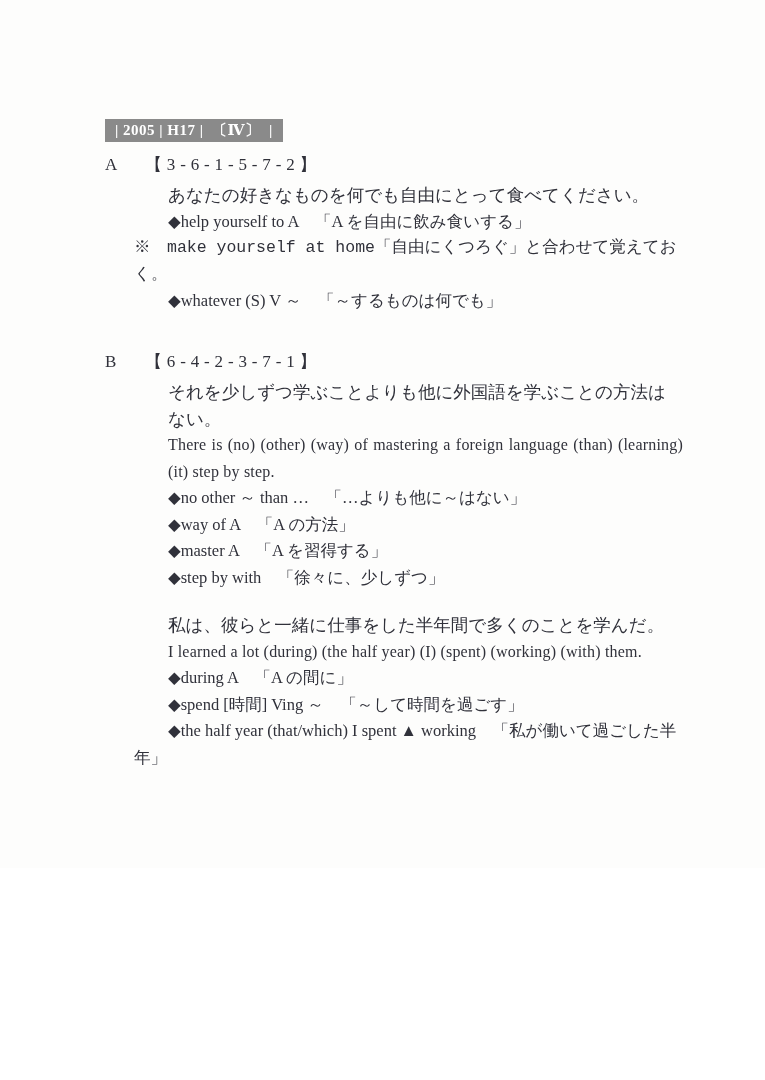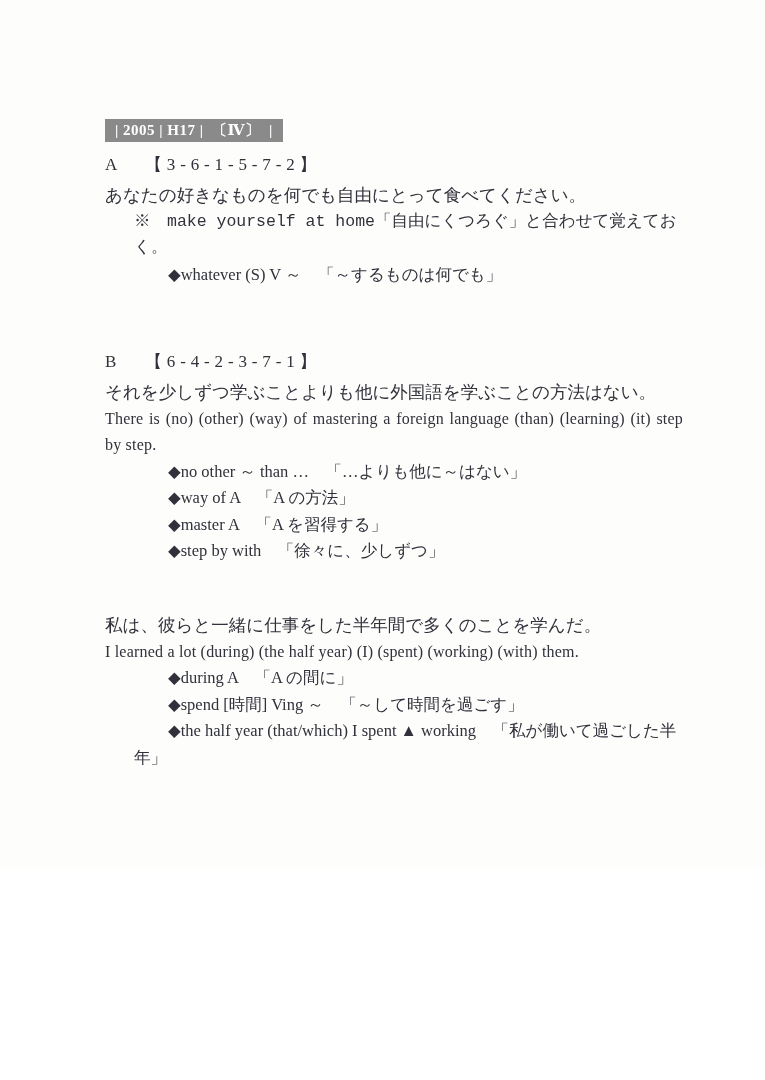--- a/index.html
+++ b/index.html
@@ -43,20 +43,21 @@
     line-height: 26px;
     margin-bottom: 4px;
     letter-spacing: 0.3px;
   }
   .sec-letter {
     display: inline-block;
     width: 40px;
   }
   .sec-answer { font-weight: normal; }
   .line {
+    margin-left: 63px;
     line-height: 26.5px;
   }
   .jp { font-size: 17.5px; }
   .en { font-size: 16px; letter-spacing: 0.2px; }
   .en.justify { text-align: justify; }
   .note {
     margin-left: 29px;
     text-indent: 34px;
     line-height: 26.5px;
     font-size: 16.5px;
@@ -89,20 +90,21 @@
 
 <div class="page">
 
   <div class="badge">| 2005 | H17 |  〔Ⅳ〕  |</div>
 
   <section class="sec sec-a">
     <div class="sec-head">
       <span class="sec-letter">A</span><span class="sec-answer">【 3 - 6 - 1 - 5 - 7 - 2 】</span>
     </div>
     <div class="line jp">あなたの好きなものを何でも自由にとって食べてください。</div>
+    <div class="note">◆help yourself to A　「A を自由に飲み食いする」</div>
     <div class="note sub">※　make yourself at home「自由にくつろぐ」と合わせて覚えておく。</div>
     <div class="note">◆whatever (S) V ～　「～するものは何でも」</div>
   </section>
 
   <section class="sec sec-b">
     <div class="sec-head">
       <span class="sec-letter">B</span><span class="sec-answer">【 6 - 4 - 2 - 3 - 7 - 1 】</span>
     </div>
     <div class="line jp">それを少しずつ学ぶことよりも他に外国語を学ぶことの方法はない。</div>
     <div class="line en justify">There is (no) (other) (way) of mastering a foreign language (than) (learning) (it) step by step.</div>

